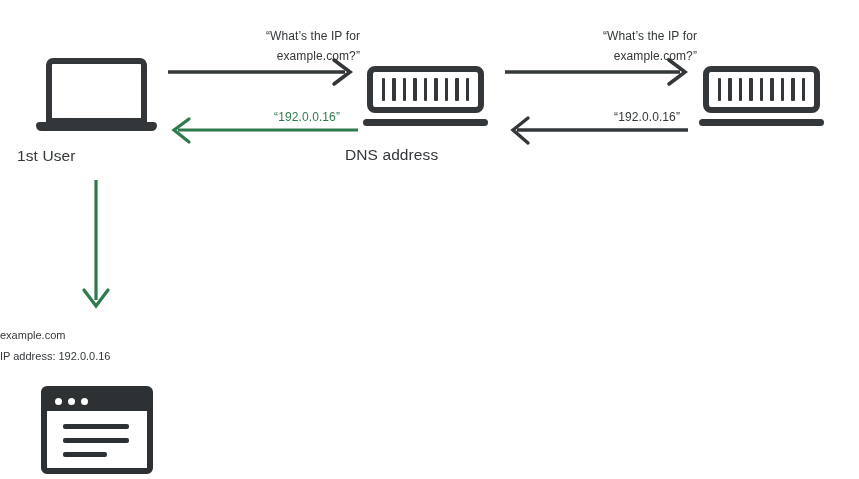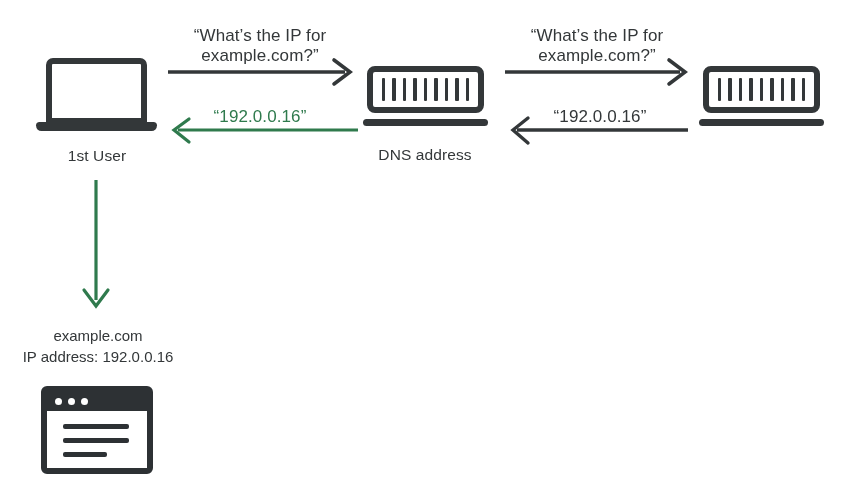--- a/index.html
+++ b/index.html
@@ -16,43 +16,43 @@
     color: #333739;
   }
   #stage {
     position: absolute;
     left: 0; top: 0;
     width: 859px;
     height: 479px;
   }
   .node-label {
     position: absolute;
-    text-align: center;
+    text-align: left;
     font-size: 15.5px;
     font-weight: 400;
     line-height: 19px;
     color: #333739;
     letter-spacing: 0.1px;
     white-space: pre-line;
   }
   .arrow-text {
     position: absolute;
-    text-align: center;
-    font-size: 17px;
+    text-align: right;
+    font-size: 12px;
     line-height: 20px;
     letter-spacing: 0.1px;
     white-space: pre-line;
   }
   .arrow-text.dark { color: #333739; }
   .arrow-text.green { color: #2f7a4d; }
 
   .dest-text {
     position: absolute;
-    text-align: center;
-    font-size: 15px;
+    text-align: left;
+    font-size: 11px;
     line-height: 21px;
     color: #333739;
     white-space: pre-line;
   }
 
   
   .laptop {
     position: absolute;
   }
   .laptop .screen {

